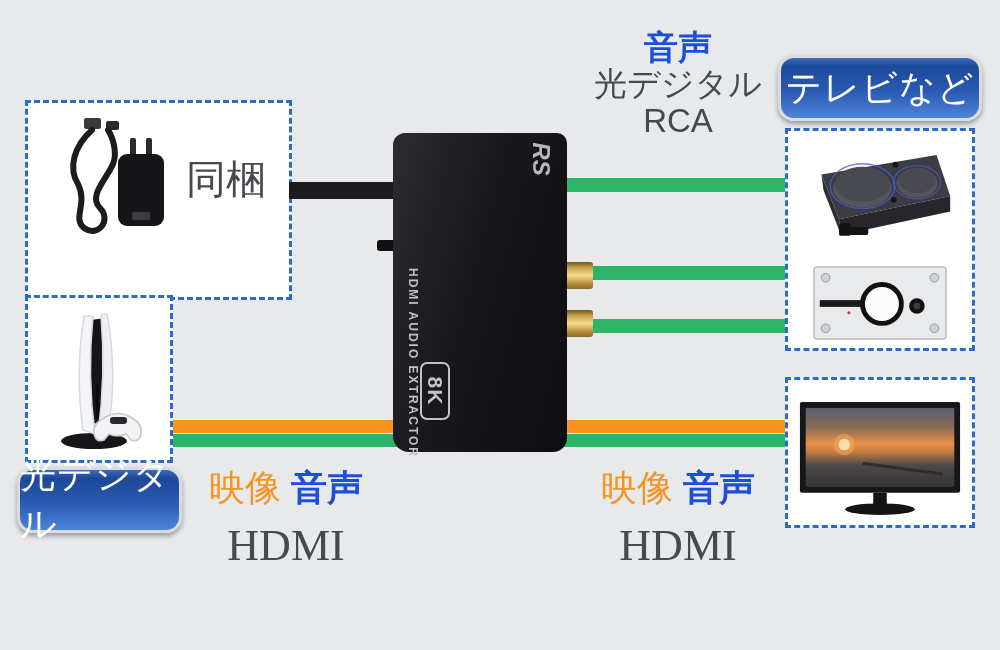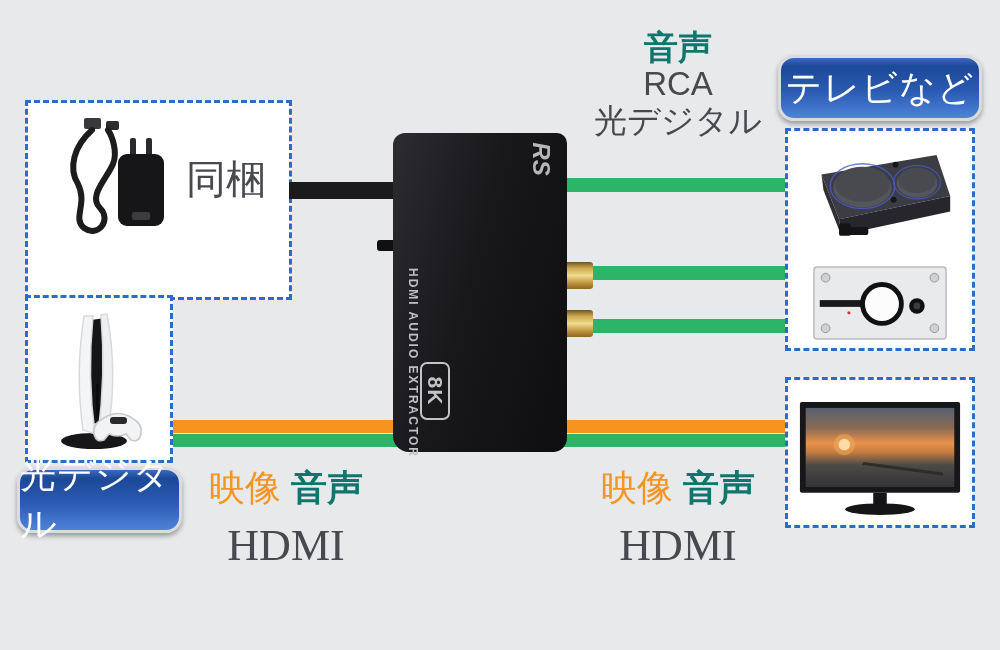--- a/index.html
+++ b/index.html
@@ -58,21 +58,21 @@
   }
   .device-switch{
     position:absolute;left:377px;top:240px;width:18px;height:11px;
     background:#101012;border-radius:3px 0 0 3px;z-index:3;
   }
   .rca{
     position:absolute;width:29px;height:27px;z-index:3;
     background:linear-gradient(180deg,#6e5520 0%,#caa54e 22%,#f3dc8e 50%,#b98f3a 80%,#8a6a28 100%);
     border-radius:3px;border-left:2px solid #4d3c14;box-sizing:border-box;
   }
-  .txt-green{color:#0f766e;font-weight:bold;}
+  .txt-green{color:#1d4ed8;font-weight:bold;}
   .txt-orange{color:#f6941f;font-weight:normal;}
   .txt-gray{color:#47494e;}
   .audio-top-text{position:absolute;left:580px;top:28px;width:196px;text-align:center;z-index:2;line-height:1.12;}
   .audio-top-text .t1{font-size:34px;}
   .audio-top-text .t2{font-size:33px;}
   .hdmi-text{position:absolute;width:176px;text-align:center;z-index:2;}
   .hdmi-text .t1{font-size:36px;line-height:1;}
   .hdmi-text .t2{font-size:44px;margin-top:18px;line-height:1;font-family:Liberation Serif, serif;}
   .included-note{
     position:absolute;left:158px;top:49px;font-size:40px;color:#47494e;z-index:2;
@@ -126,22 +126,22 @@
   <div class="device-logo">RS</div>
   <div class="device-side-text">HDMI AUDIO EXTRACTOR</div>
   <div class="device-badge">
     <span>8K</span>
   </div>
   <div class="rca" style="left:564px;top:262px"></div>
   <div class="rca" style="left:564px;top:310px"></div>
 
   <div class="audio-top-text">
     <div class="t1 txt-green">音声</div>
+    <div class="t2 txt-gray">光デジタル</div>
     <div class="t2 txt-gray">RCA</div>
-    <div class="t2 txt-gray">光デジタル</div>
   </div>
 
   <div class="blue-label" style="left:778px;top:55px;width:204px;height:66px">
     <span>テレビなど</span>
   </div>
   <div class="dashed-box" style="left:785px;top:128px;width:190px;height:223px">
     <svg class="photo" style="left:14px;top:6px" width="156" height="108" viewBox="0 0 160 110">
       <polygon points="20,38 138,18 152,60 38,84" fill="#3c3c44"></polygon>
       <polygon points="38,84 152,60 152,76 40,100" fill="#26262c"></polygon>
       <polygon points="20,38 38,84 40,100 22,54" fill="#2e2e34"></polygon>

